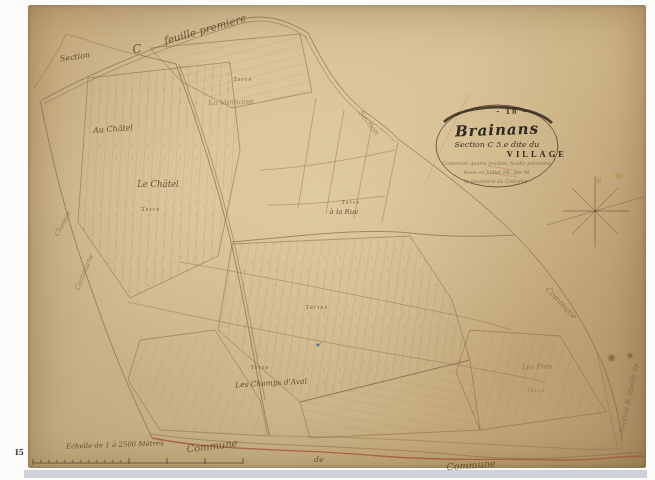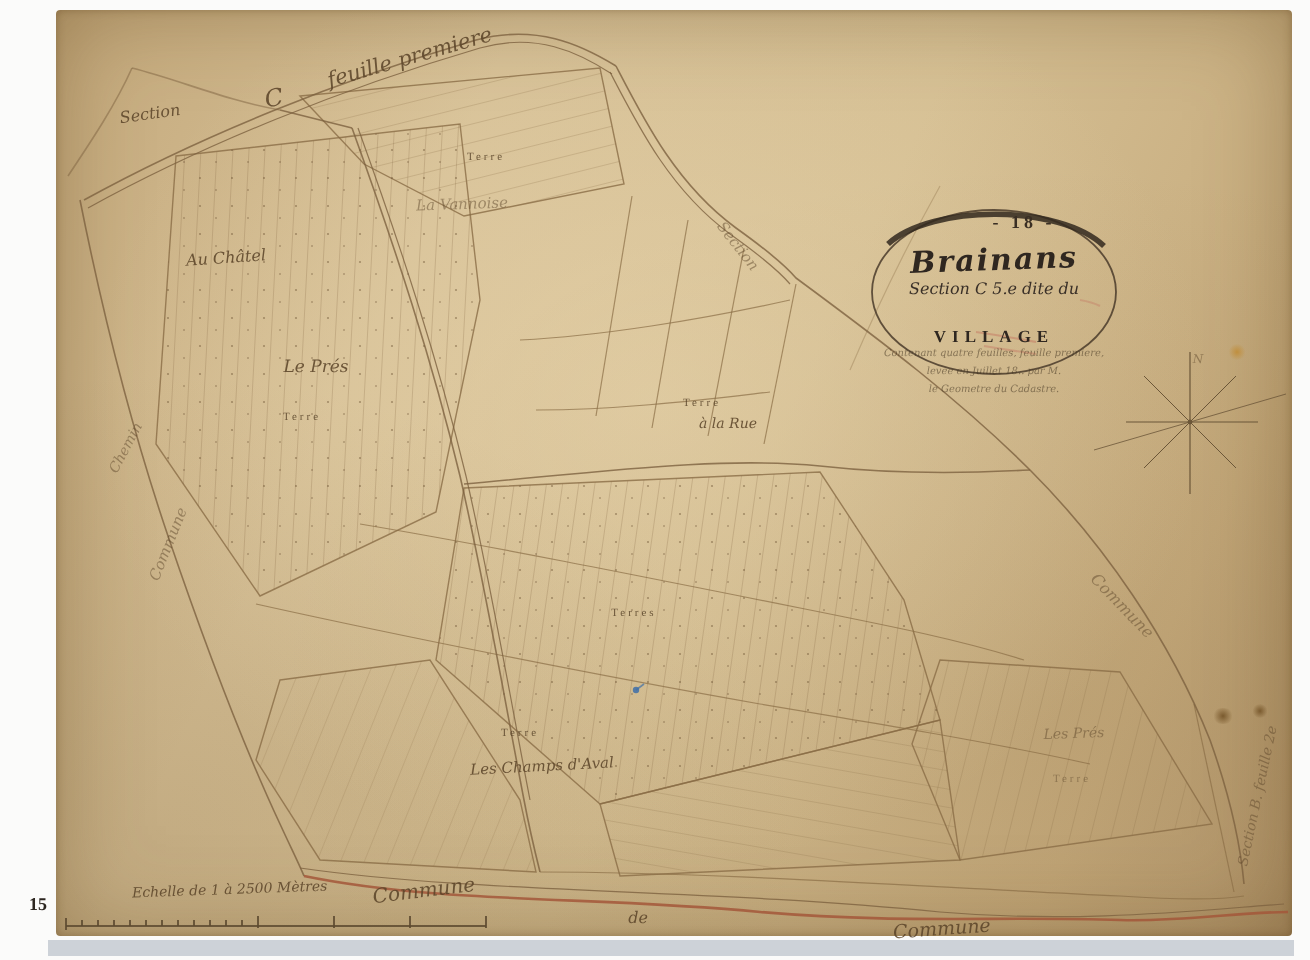--- a/index.html
+++ b/index.html
@@ -17,21 +17,21 @@
   svg{position:absolute;left:0;top:0;}
   .label{position:absolute;white-space:nowrap;transform-origin:center center;}
   .ctr{transform:translate(-50%,-50%);}
   .script{font-family:"DejaVu Serif",serif;font-style:italic;color:rgba(92,70,42,.88);}
   .print{font-family:"Liberation Serif",serif;color:rgba(84,64,38,.82);letter-spacing:1.5px;font-size:5.5px;}
   .faint{opacity:.55;}
   #cartouche-text{position:absolute;left:427px;top:121px;width:140px;text-align:center;}
   #cartouche-text .commune{font-family:"DejaVu Serif",serif;font-style:italic;font-weight:bold;
       font-size:15px;color:#2f2720;transform:rotate(-2deg);letter-spacing:1px;}
   #cartouche-text .sect{font-family:"DejaVu Serif",serif;font-style:italic;font-size:8px;color:#3a3028;margin-top:1px;}
-  #cartouche-text .place{font-size:8.5px;font-weight:bold;letter-spacing:3px;color:#2f2720;margin-top:14px;}
+  #cartouche-text .place{font-size:8.5px;font-weight:bold;letter-spacing:3px;color:#2f2720;margin-top:0;text-align:right;}
   #cartouche-text .note{font-family:"DejaVu Serif",serif;font-style:italic;font-size:5px;
       color:rgba(70,55,35,.55);line-height:1.55;margin-top:1px;}
   #page-number{position:absolute;left:512px;top:111px;transform:translate(-50%,-50%);
       font-size:9px;letter-spacing:2px;color:#3a2f24;font-weight:bold;}
   #stamp-10{position:absolute;left:19px;top:452px;transform:translate(-50%,-50%);
       font-size:9px;font-weight:bold;color:#2c2620;}
 </style>
 </head>
 <body>
 
@@ -175,22 +175,22 @@
 
   <div class="label ctr script faint" style="left:369px;top:123px;font-size:7.5px;transform:translate(-50%,-50%) rotate(52deg);">Section</div>
   <div class="label ctr script faint" style="left:561px;top:303px;font-size:8px;transform:translate(-50%,-50%) rotate(46deg);">Commune</div>
   <div class="label ctr script faint" style="left:629px;top:398px;font-size:7px;transform:translate(-50%,-50%) rotate(-78deg);">Section B. feuille 2e</div>
   <div class="label ctr script faint" style="left:63px;top:224px;font-size:7px;transform:translate(-50%,-50%) rotate(-62deg);">Chemin</div>
   <div class="label ctr script faint" style="left:84px;top:272px;font-size:7.5px;transform:translate(-50%,-50%) rotate(-68deg);">Commune</div>
   <div class="label ctr script faint" style="left:599px;top:180px;font-size:6px;">N</div>
 
   <div class="label ctr script" style="left:113px;top:129px;font-size:8px;transform:translate(-50%,-50%) rotate(-4deg);">Au Châtel</div>
   <div class="label ctr script faint" style="left:231px;top:102px;font-size:7.5px;transform:translate(-50%,-50%) rotate(-2deg);">La Vannoise</div>
-  <div class="label ctr script" style="left:158px;top:184px;font-size:8.5px;">Le Prés</div>
-  <div class="label ctr script" style="left:364px;top:212px;font-size:7px;">à la Rue</div>
+  <div class="label ctr script" style="left:158px;top:184px;font-size:8.5px;">Le Châtel</div>
+  <div class="label ctr script" style="left:344px;top:212px;font-size:7px;">à la Rue</div>
   <div class="label ctr script" style="left:271px;top:383px;font-size:7.5px;transform:translate(-50%,-50%) rotate(-3deg);">Les Champs d'Aval</div>
   <div class="label ctr script faint" style="left:537px;top:367px;font-size:7px;transform:translate(-50%,-50%) rotate(-2deg);">Les Prés</div>
 
   <div class="label ctr print" style="left:243px;top:79px;">Terre</div>
   <div class="label ctr print" style="left:151px;top:209px;">Terre</div>
   <div class="label ctr print" style="left:351px;top:202px;">Terre</div>
   <div class="label ctr print" style="left:260px;top:367px;">Terre</div>
   <div class="label ctr print" style="left:317px;top:307px;">Terres</div>
   <div class="label ctr print faint" style="left:536px;top:390px;">Terre</div>
 

